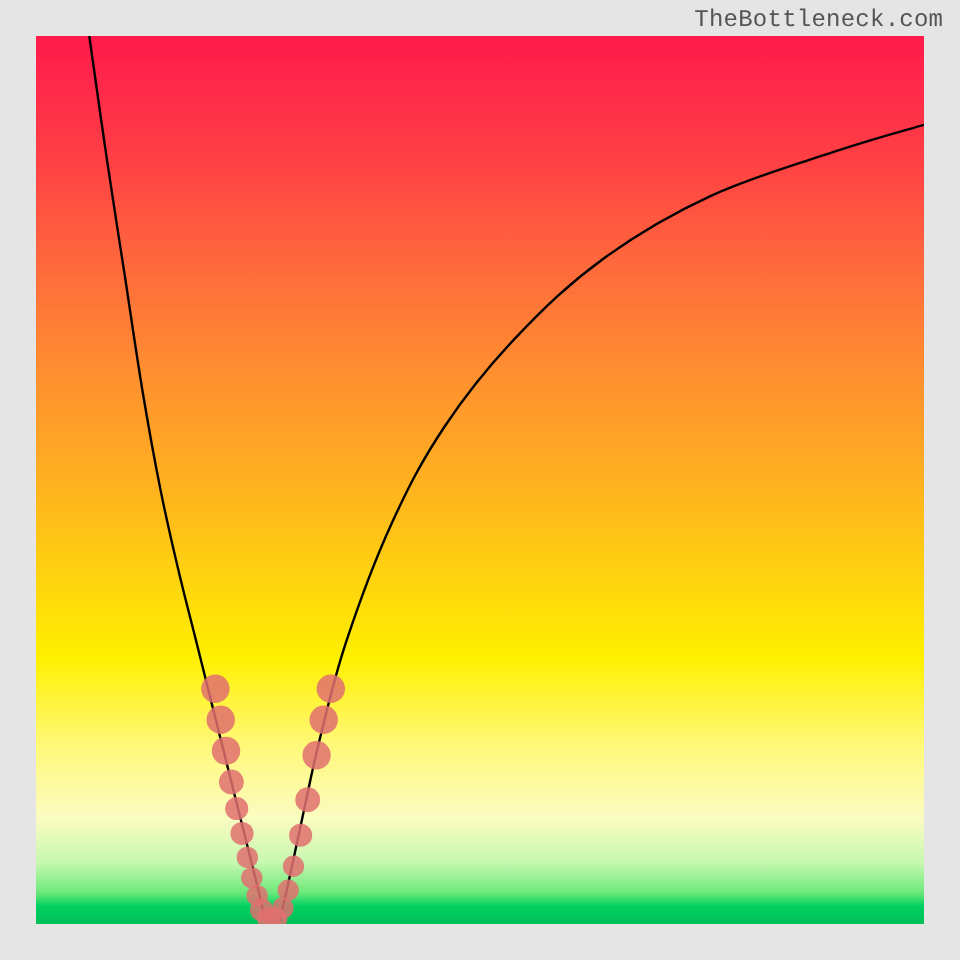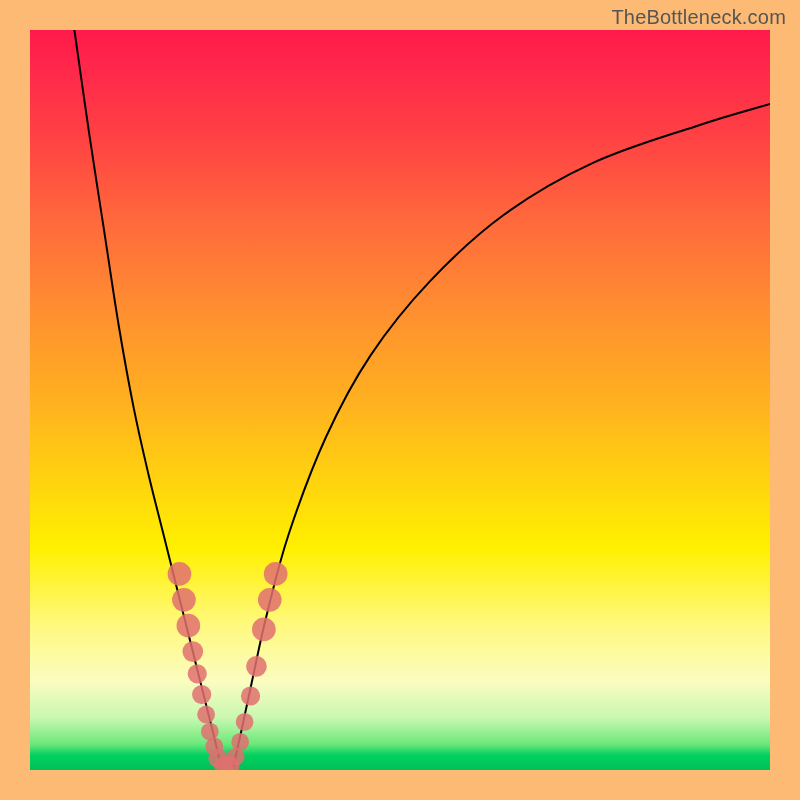--- a/index.html
+++ b/index.html
@@ -10,21 +10,22 @@
     background: #000;
     overflow: hidden;
     font-family: Arial, Helvetica, sans-serif;
   }
   .frame {
     position: absolute;
     top: 0;
     left: 0;
     width: 800px;
     height: 800px;
-    background: #fdba74;
+    background: #e5e5e5;
+    font-family: Liberation Mono, monospace;
   }
   .plot-area {
     position: absolute;
     top: 30px;
     left: 30px;
     width: 740px;
     height: 740px;
     overflow: hidden;
   }
   .gradient-bg {

